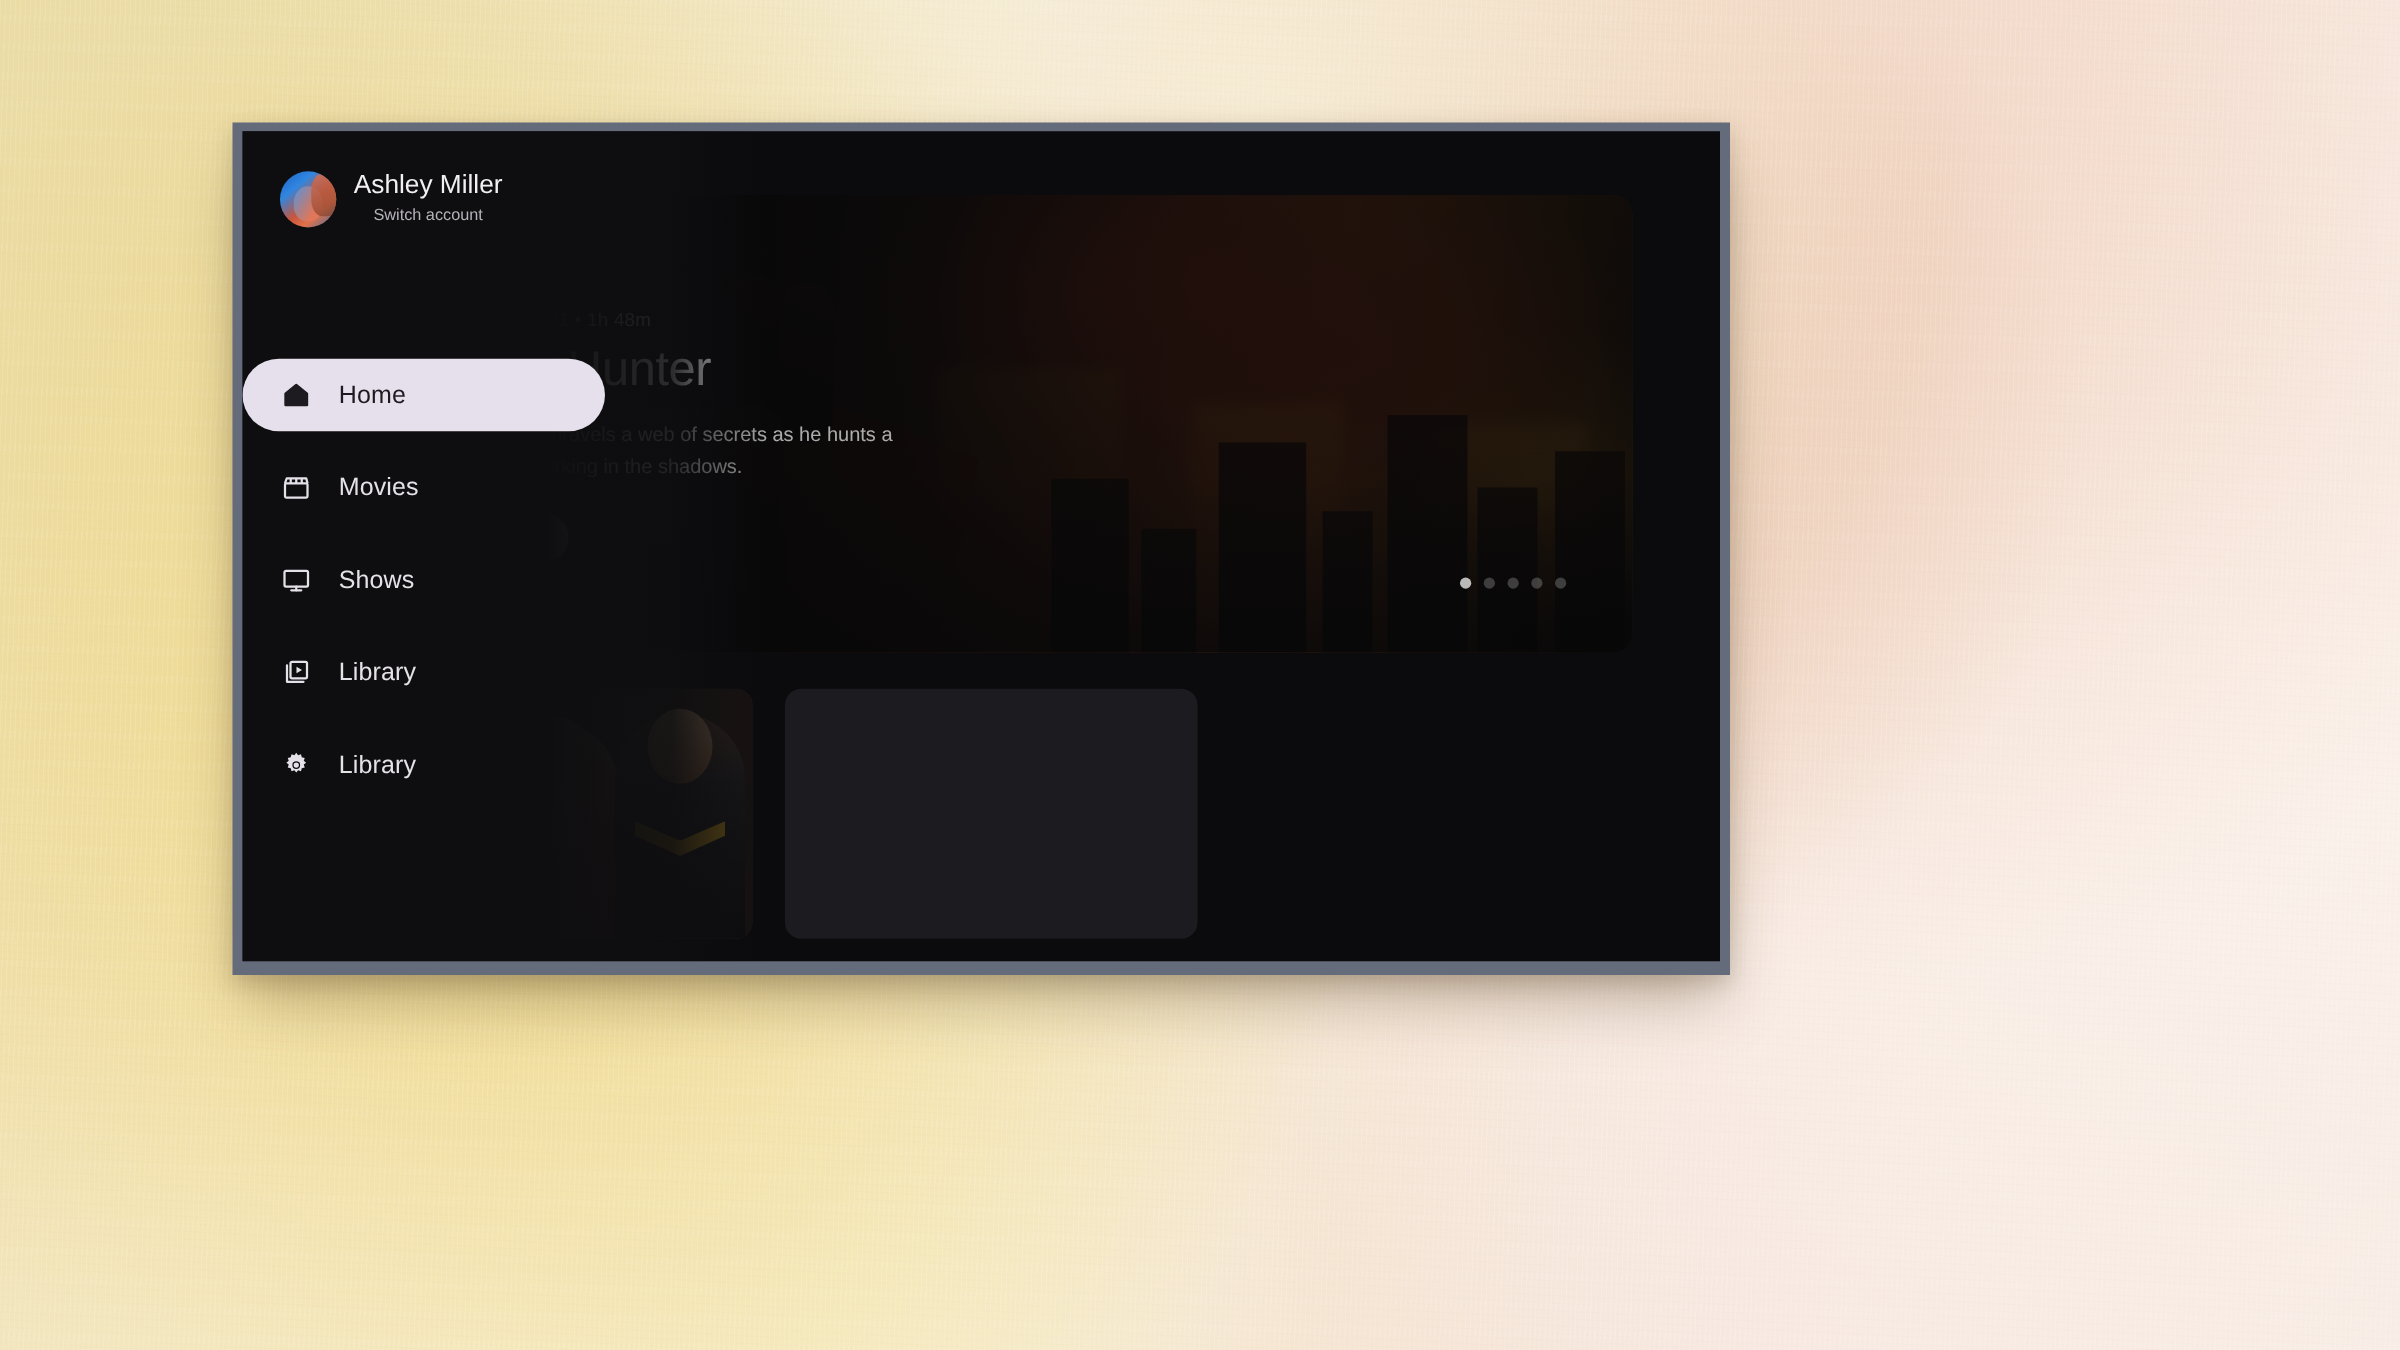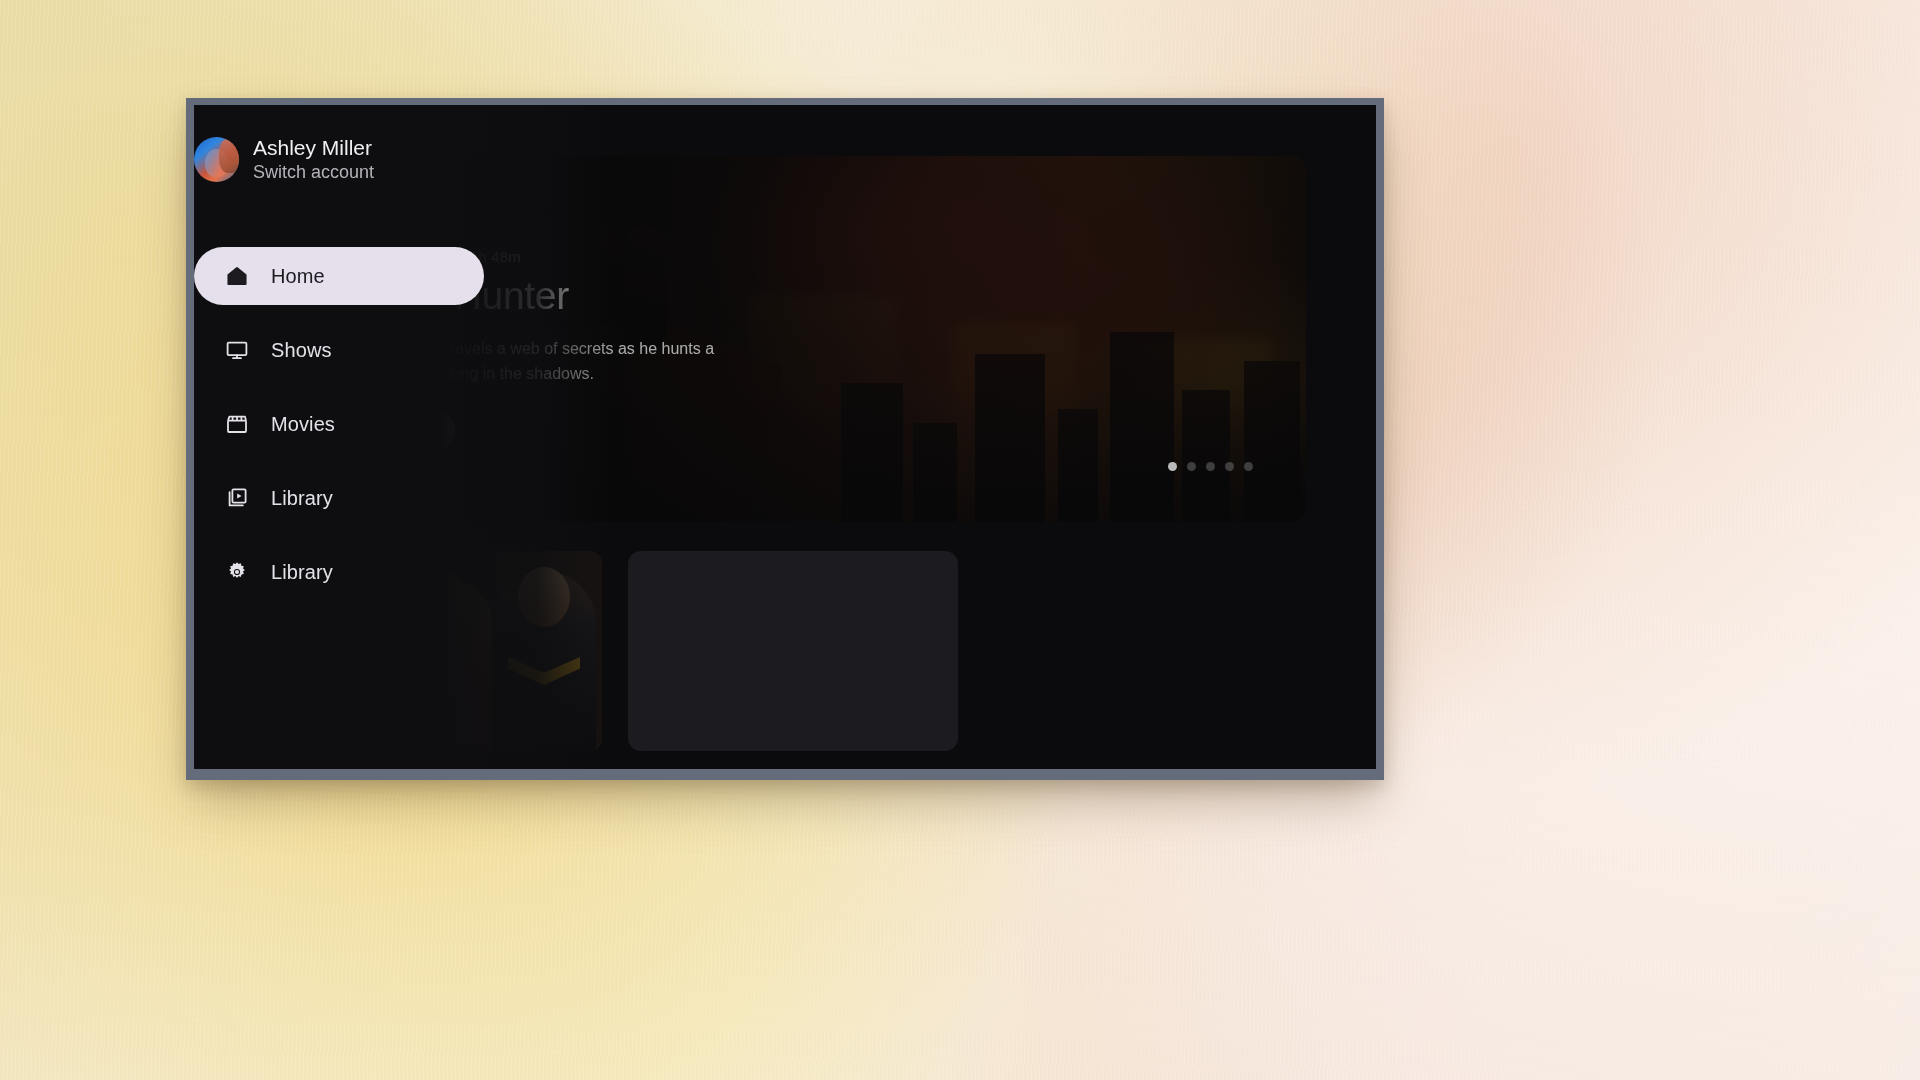--- a/index.html
+++ b/index.html
@@ -344,21 +344,23 @@
     width: 420px;
     background: linear-gradient(90deg, #0e0e10 0%, #0e0e10 58%, rgba(14,14,16,.86) 82%, rgba(14,14,16,0) 100%);
     z-index: 20;
     padding-top: 30px;
   }
 
   #profile {
     display: flex;
     align-items: center;
     gap: 14px;
-    margin-bottom: 64px;
+    padding-left: 30px;
+    margin-bottom: 104px;
+    text-align: center;
   }
   #avatar {
     width: 45px; height: 45px;
     border-radius: 50%;
     overflow: hidden;
     flex: 0 0 auto;
     background: linear-gradient(140deg, #1f5fc4 0%, #2f86e0 28%, #c8553c 55%, #e2724a 72%, #3a6fa8 100%);
     position: relative;
   }
   #avatar .face {
@@ -370,21 +372,21 @@
     position:absolute; right:-2px; top:2px; width:22px; height:34px;
     border-radius: 40%;
     background: linear-gradient(160deg, rgba(220,110,80,.85), rgba(120,60,40,.7));
   }
   #profile-text .name {
     font-size: 21px;
     color: #f1eff2;
     line-height: 26px;
   }
   #profile-text .sub {
-    font-size: 18px;
+    font-size: 13px;
     color: #b6b2ba;
     line-height: 22px;
   }
 
   .nav-item {
     display: flex;
     align-items: center;
     gap: 21px;
     height: 58px;
     padding: 0 30px;
@@ -509,39 +511,39 @@
             <path d="M3.4 11 L12 4 L20.6 11 L20.6 20 L3.4 20 Z"></path>
             <rect x="9.6" y="14.4" width="4.8" height="5.6" fill="#1d1b20" stroke="none"></rect>
           </svg>
         </span>
         <span class="lbl">Home</span>
       </div>
 
       <div class="nav-item">
         <span class="ico">
           <svg width="24" height="24" viewBox="0 0 24 24" fill="none" stroke="#e5e1e9" stroke-width="1.8" stroke-linejoin="round">
-            <rect x="2.6" y="4.6" width="18.8" height="12.6" rx="1.2"></rect>
-            <line x1="12" y1="17.2" x2="12" y2="20.2" stroke-linecap="round"></line>
-            <line x1="8" y1="20.2" x2="16" y2="20.2" stroke-linecap="round"></line>
-          </svg>
-        </span>
-        <span class="lbl">Shows</span>
-      </div>
-
-      <div class="nav-item">
-        <span class="ico">
-          <svg width="24" height="24" viewBox="0 0 24 24" fill="none" stroke="#e5e1e9" stroke-width="1.8" stroke-linejoin="round">
             <rect x="3" y="8.6" width="18" height="11.4" rx="1"></rect>
             <path d="M3 8.6 L4.4 4.6 L20 4.6 L21 8.6"></path>
             <line x1="7.6" y1="4.8" x2="7.6" y2="8.6"></line>
             <line x1="12" y1="4.7" x2="12" y2="8.6"></line>
             <line x1="16.4" y1="4.7" x2="16.4" y2="8.6"></line>
           </svg>
         </span>
         <span class="lbl">Movies</span>
+      </div>
+
+      <div class="nav-item">
+        <span class="ico">
+          <svg width="24" height="24" viewBox="0 0 24 24" fill="none" stroke="#e5e1e9" stroke-width="1.8" stroke-linejoin="round">
+            <rect x="2.6" y="4.6" width="18.8" height="12.6" rx="1.2"></rect>
+            <line x1="12" y1="17.2" x2="12" y2="20.2" stroke-linecap="round"></line>
+            <line x1="8" y1="20.2" x2="16" y2="20.2" stroke-linecap="round"></line>
+          </svg>
+        </span>
+        <span class="lbl">Shows</span>
       </div>
 
       <div class="nav-item">
         <span class="ico">
           <svg width="24" height="24" viewBox="0 0 24 24" fill="none" stroke="#e5e1e9" stroke-width="1.8" stroke-linejoin="round">
             <rect x="7.4" y="3.4" width="13.2" height="13.2" rx="1.2"></rect>
             <path d="M4.6 6.2 L4.6 19.4 L17.8 19.4" stroke-linecap="round"></path>
             <path d="M12.2 7.4 L16.6 10 L12.2 12.6 Z" fill="#e5e1e9" stroke="none"></path>
           </svg>
         </span>

